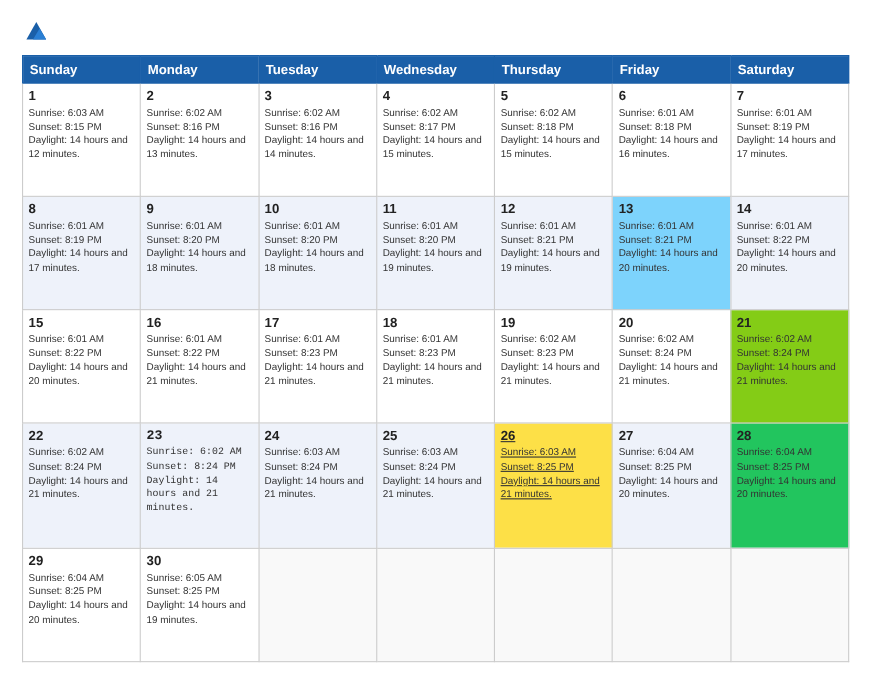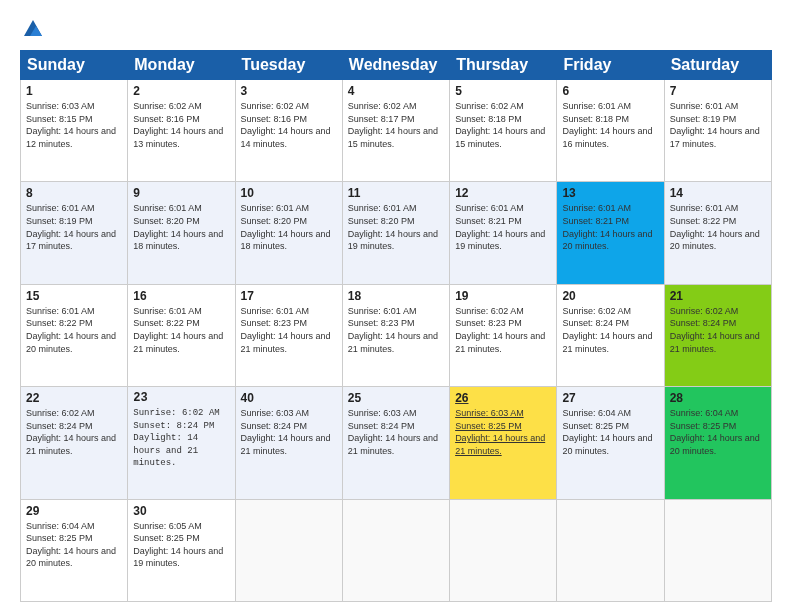--- a/index.html
+++ b/index.html
@@ -62,21 +62,21 @@
     .calendar {
       flex: 1;
       border: 1px solid #ccc;
       border-collapse: collapse;
       width: 100%;
       table-layout: fixed;
     }
     .calendar th {
       background: #1a5fa8;
       color: #fff;
-      font-size: 16px;
+      font-size: 12px;
       font-weight: bold;
       padding: 5px 6px;
       text-align: left;
       border: 1px solid #1a5fa8;
     }
     .calendar td {
       vertical-align: top;
       border: 1px solid #ccc;
       padding: 4px 5px;
       font-size: 9.5px;
@@ -160,21 +160,21 @@
           <td style="background: rgb(238, 242, 250);"><span class="day-num">8</span>
         <span class="day-info">Sunrise: 6:01 AM<br>Sunset: 8:19 PM<br>Daylight: 14 hours and 17 minutes.</span></td>
           <td style="background: rgb(238, 242, 250);"><span class="day-num">9</span>
         <span class="day-info">Sunrise: 6:01 AM<br>Sunset: 8:20 PM<br>Daylight: 14 hours and 18 minutes.</span></td>
           <td style="background: rgb(238, 242, 250);"><span class="day-num">10</span>
         <span class="day-info">Sunrise: 6:01 AM<br>Sunset: 8:20 PM<br>Daylight: 14 hours and 18 minutes.</span></td>
           <td style="background: rgb(238, 242, 250);"><span class="day-num">11</span>
         <span class="day-info">Sunrise: 6:01 AM<br>Sunset: 8:20 PM<br>Daylight: 14 hours and 19 minutes.</span></td>
           <td style="background: rgb(238, 242, 250); margin-top: 46px;"><span class="day-num">12</span>
         <span class="day-info">Sunrise: 6:01 AM<br>Sunset: 8:21 PM<br>Daylight: 14 hours and 19 minutes.</span></td>
-          <td style="background: #0ea5e9;"><span class="day-num">13</span>
+          <td style="background: #7dd3fc;"><span class="day-num">13</span>
         <span class="day-info">Sunrise: 6:01 AM<br>Sunset: 8:21 PM<br>Daylight: 14 hours and 20 minutes.</span></td>
           <td style="background: rgb(238, 242, 250);"><span class="day-num">14</span>
         <span class="day-info">Sunrise: 6:01 AM<br>Sunset: 8:22 PM<br>Daylight: 14 hours and 20 minutes.</span></td>
         </tr>
         <tr>
           <td style="background: rgb(255, 255, 255);"><span class="day-num">15</span>
         <span class="day-info">Sunrise: 6:01 AM<br>Sunset: 8:22 PM<br>Daylight: 14 hours and 20 minutes.</span></td>
           <td style="background: rgb(255, 255, 255);"><span class="day-num">16</span>
         <span class="day-info">Sunrise: 6:01 AM<br>Sunset: 8:22 PM<br>Daylight: 14 hours and 21 minutes.</span></td>
           <td style="background: rgb(255, 255, 255);"><span class="day-num">17</span>
@@ -186,21 +186,21 @@
           <td style="background: rgb(255, 255, 255);"><span class="day-num">20</span>
         <span class="day-info">Sunrise: 6:02 AM<br>Sunset: 8:24 PM<br>Daylight: 14 hours and 21 minutes.</span></td>
           <td style="background: #84cc16;"><span class="day-num">21</span>
         <span class="day-info">Sunrise: 6:02 AM<br>Sunset: 8:24 PM<br>Daylight: 14 hours and 21 minutes.</span></td>
         </tr>
         <tr>
           <td style="background: rgb(238, 242, 250);"><span class="day-num">22</span>
         <span class="day-info">Sunrise: 6:02 AM<br>Sunset: 8:24 PM<br>Daylight: 14 hours and 21 minutes.</span></td>
           <td style="background: rgb(238, 242, 250); font-family: Liberation Mono, monospace;"><span class="day-num">23</span>
         <span class="day-info">Sunrise: 6:02 AM<br>Sunset: 8:24 PM<br>Daylight: 14 hours and 21 minutes.</span></td>
-          <td style="background: rgb(238, 242, 250);"><span class="day-num">40</span>
+          <td style="background: rgb(238, 242, 250);"><span class="day-num">24</span>
         <span class="day-info">Sunrise: 6:03 AM<br>Sunset: 8:24 PM<br>Daylight: 14 hours and 21 minutes.</span></td>
           <td style="background: rgb(238, 242, 250);"><span class="day-num">25</span>
         <span class="day-info">Sunrise: 6:03 AM<br>Sunset: 8:24 PM<br>Daylight: 14 hours and 21 minutes.</span></td>
           <td style="background: #fde047; text-decoration: underline;"><span class="day-num">26</span>
         <span class="day-info">Sunrise: 6:03 AM<br>Sunset: 8:25 PM<br>Daylight: 14 hours and 21 minutes.</span></td>
           <td style="background: rgb(238, 242, 250);"><span class="day-num">27</span>
         <span class="day-info">Sunrise: 6:04 AM<br>Sunset: 8:25 PM<br>Daylight: 14 hours and 20 minutes.</span></td>
           <td style="background: #22c55e;"><span class="day-num">28</span>
         <span class="day-info">Sunrise: 6:04 AM<br>Sunset: 8:25 PM<br>Daylight: 14 hours and 20 minutes.</span></td>
         </tr>

